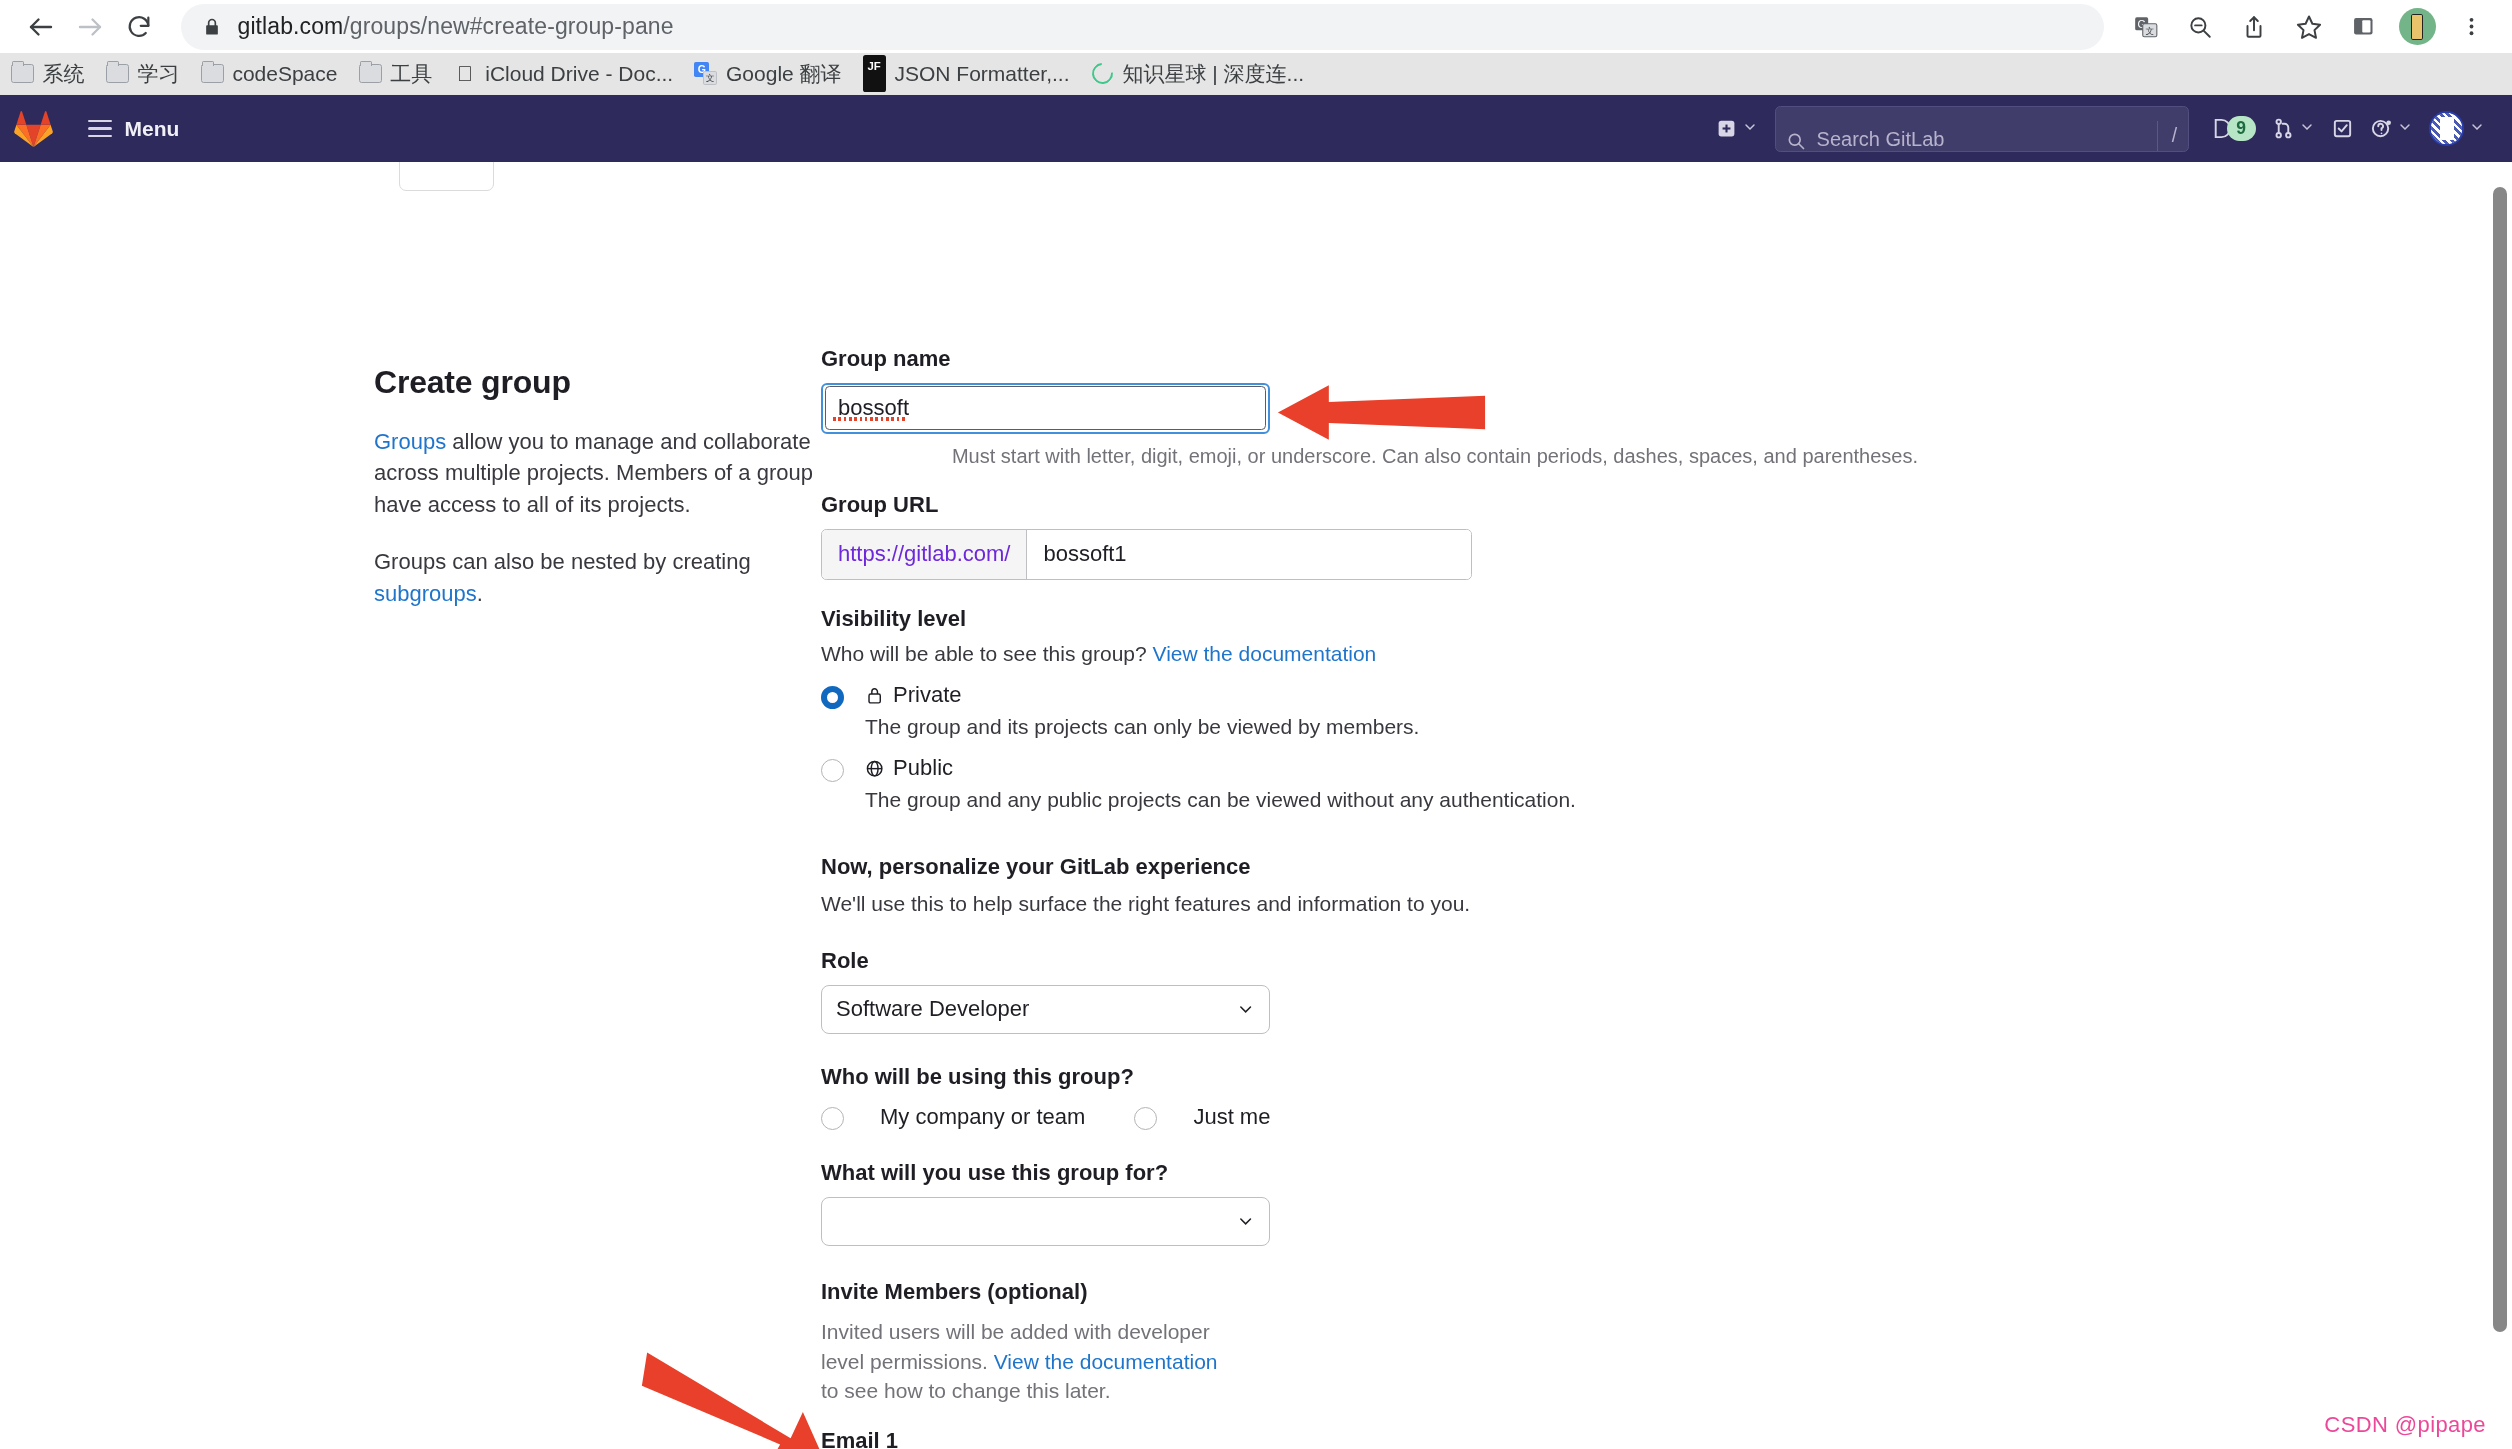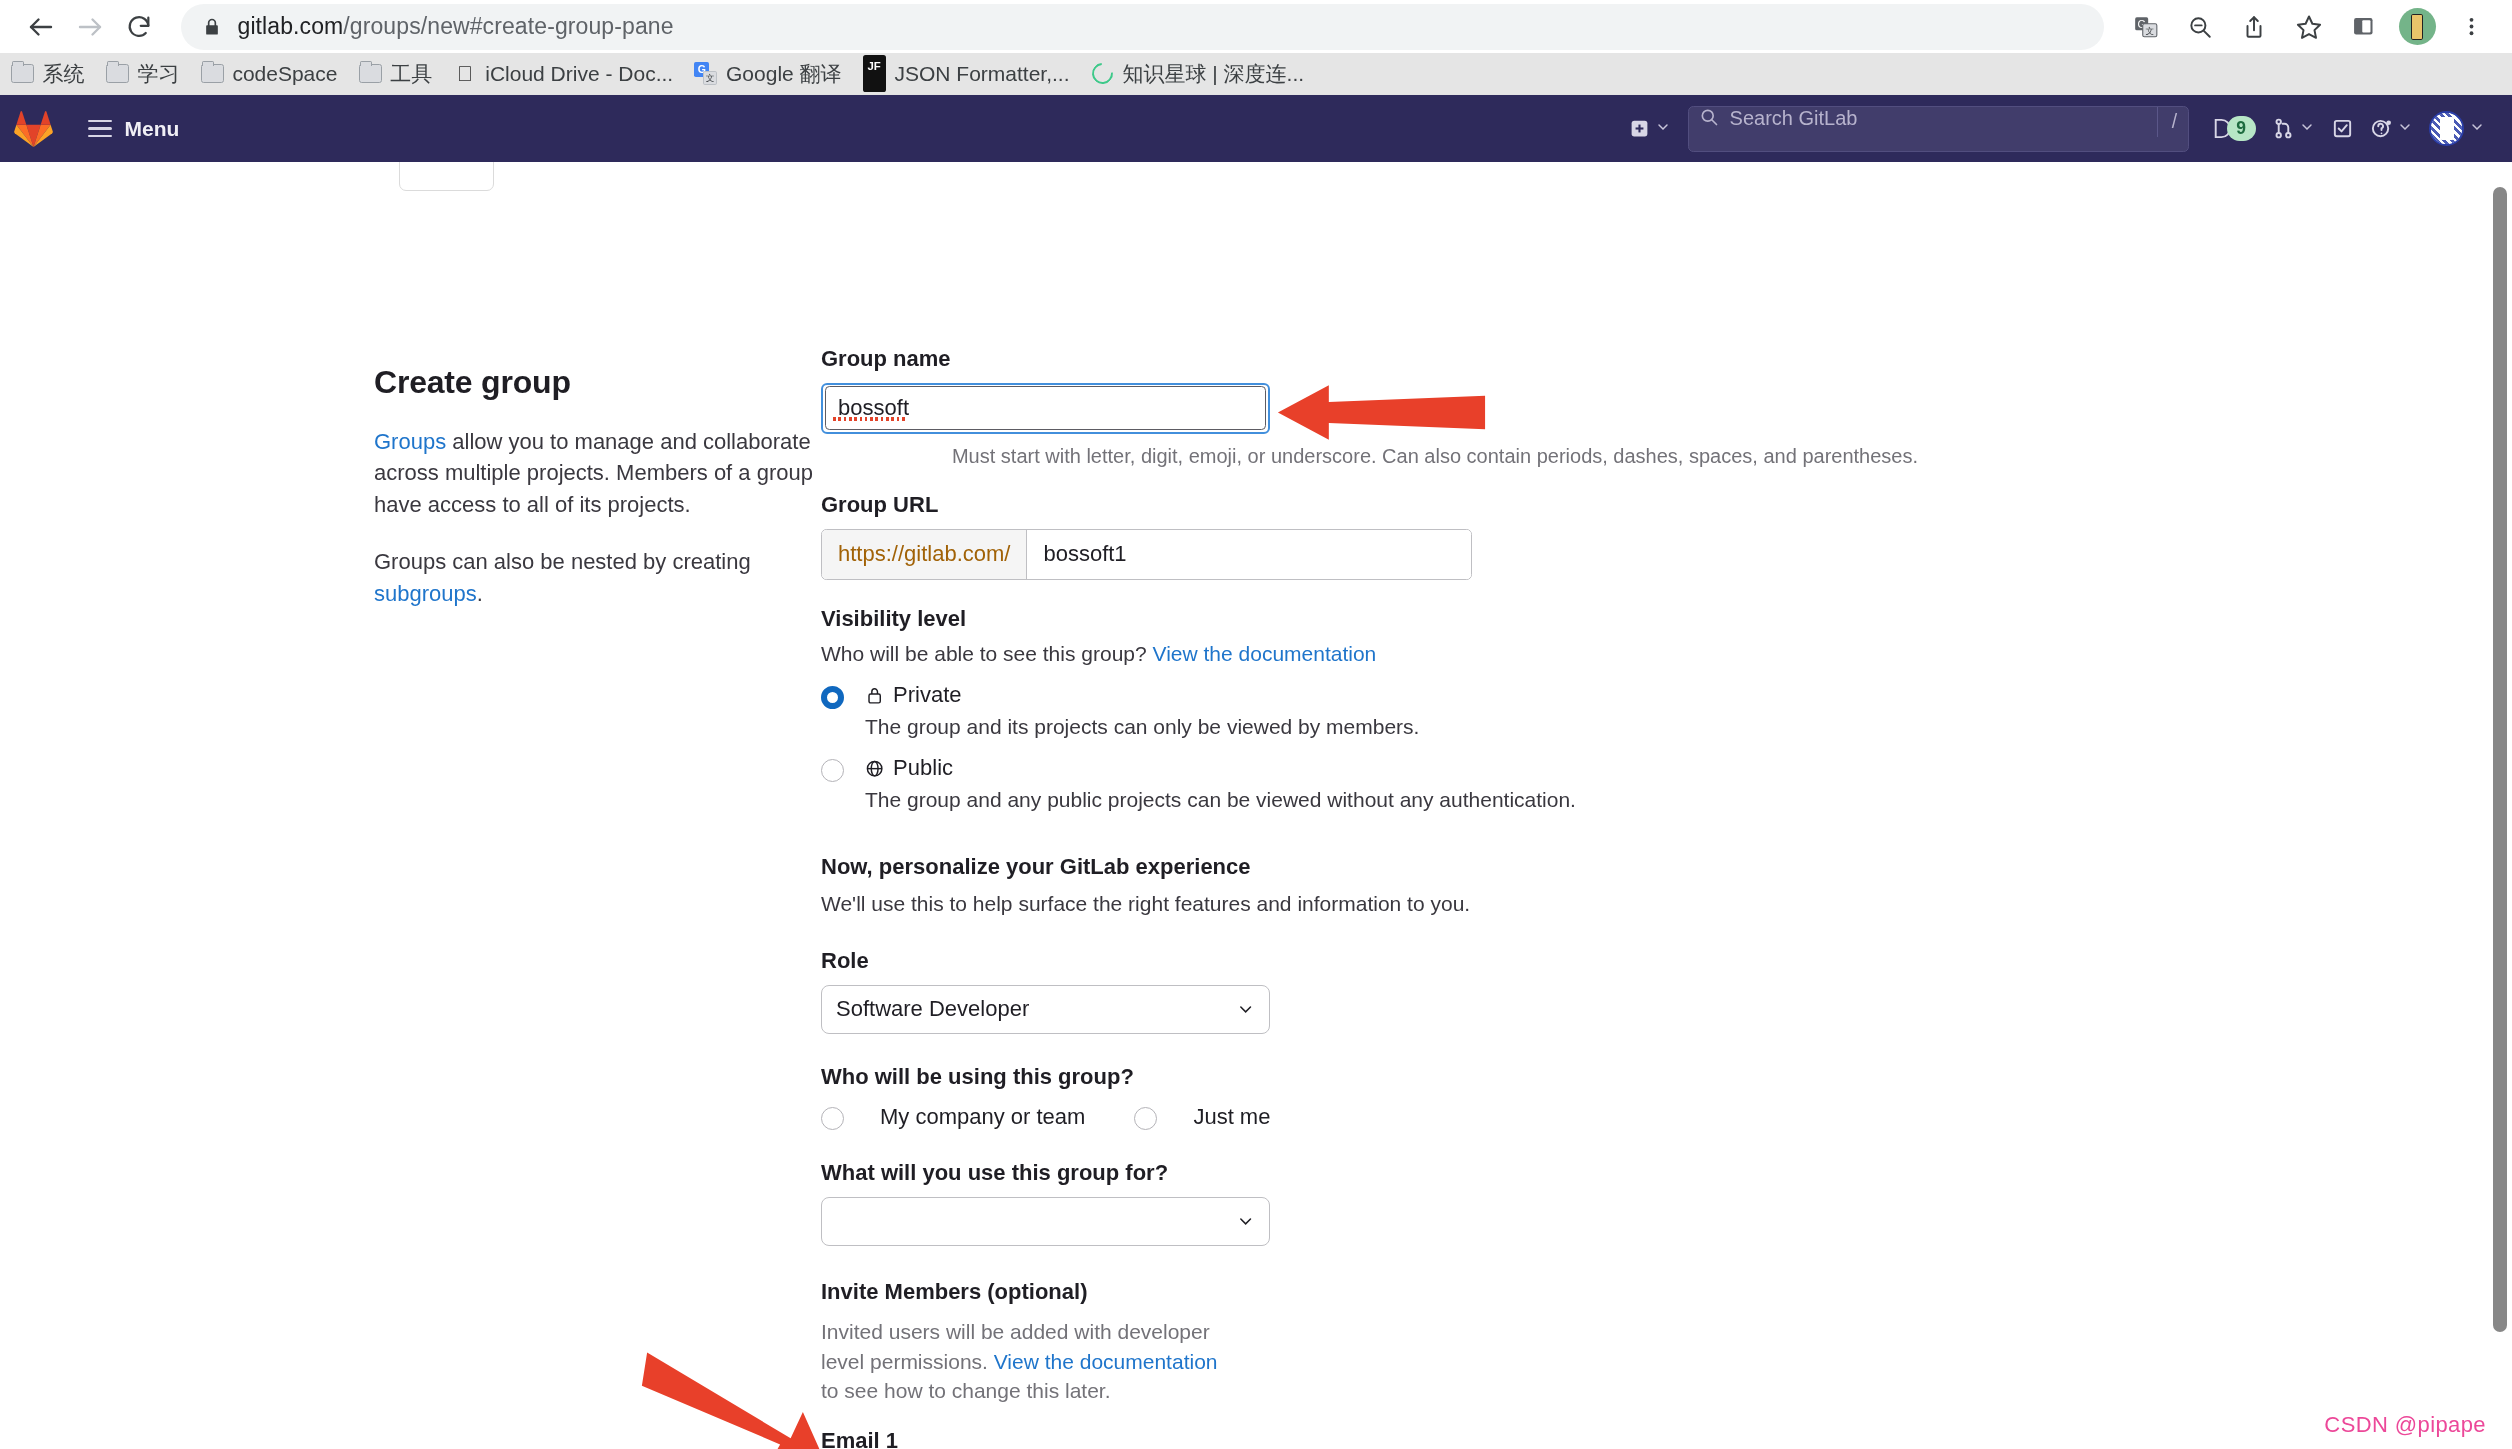--- a/index.html
+++ b/index.html
@@ -154,25 +154,25 @@
   #gl-menu .hamburger span { display:block; height:2.6px; background:#d8d6e6; border-radius:1.8px; }
   #gl-menu .mlabel { color:#f0eff5; font-size:21px; font-weight:bold; margin-left:12.3px; }
 
   #gl-nav-right { margin-left:auto; display:flex; align-items:center; }
   .gl-ico-btn {
     height:49px; display:flex; align-items:center; justify-content:center;
     padding: 0 8px; color:#d8d6e6; position:relative;
   }
   .chev { margin-left:4.4px; color:#c8c5da; }
   #gl-search {
-    width: 501px; height: 46px;
+    width: 414px; height: 46px;
     background: #413d6b;
     border: 0.9px solid #524e7f;
     border-radius: 5.3px;
-    display:flex; align-items:flex-start;
+    display:flex; align-items:flex-end;
     padding: 0 10.5px;
     margin: 0 12.3px 0 8.8px;
   }
   #gl-search .sq { color:#b7b3cd; display:flex; }
   #gl-search .sph { color:#b7b3cd; font-size:20px; margin-left:10.5px; flex:1; }
   #gl-search .slash {
     color:#b7b3cd; font-size:19.3px; border-left:0.9px solid #5b5789; padding-left:14px; height:30px; line-height:30px;
   }
   .badge-count {
     background: #b7e6c6;
@@ -305,21 +305,21 @@
     border: 1.3px solid #bfbfc3;
     border-radius: 5.3px;
     overflow: hidden;
   }
   #url-prefix {
     background: #f5f5f5;
     border-right: 1.3px solid #bfbfc3;
     display: flex; align-items: center;
     padding: 0 16px;
     font-size: 22px;
-    color: #a16207;
+    color: #6d28d9;
     white-space: nowrap;
   }
   #url-slug {
     flex: 1;
     border: none;
     outline: none;
     font-size: 22px;
     color: #1f1e24;
     padding: 0 16px;
     font-family: "Liberation Sans", sans-serif;

